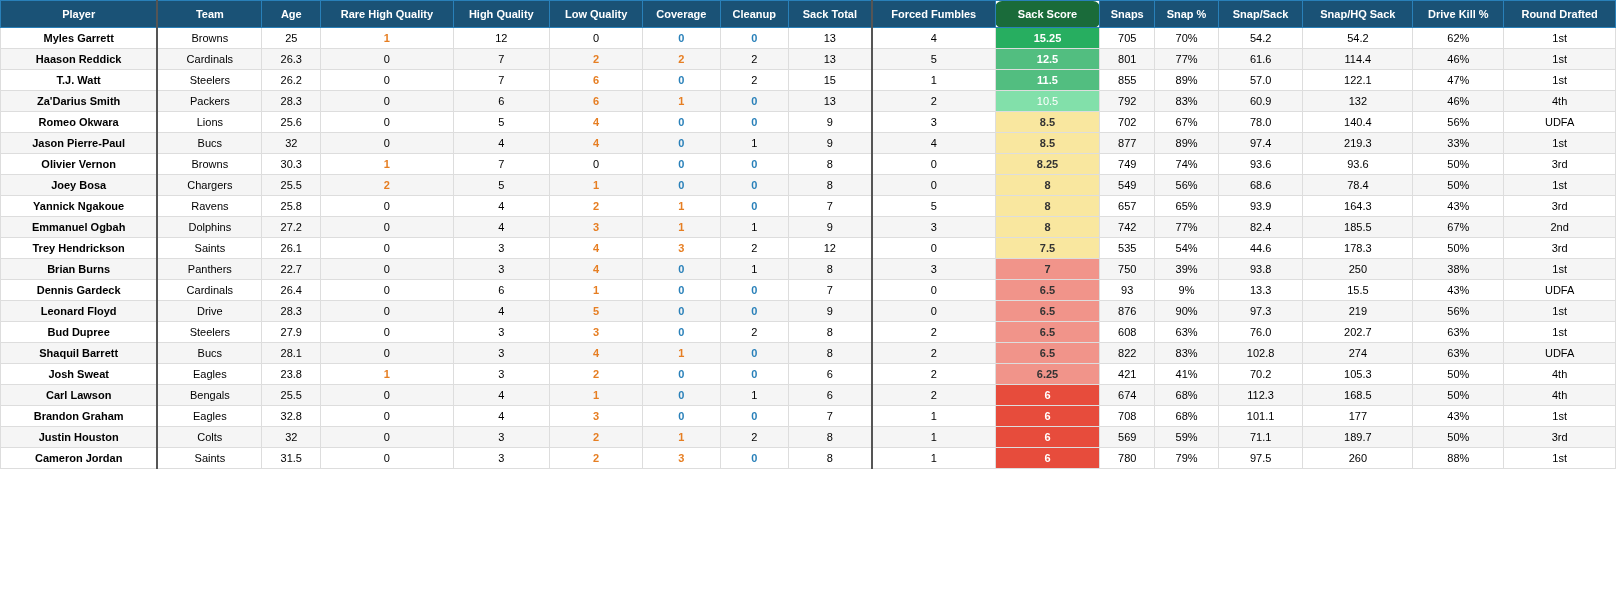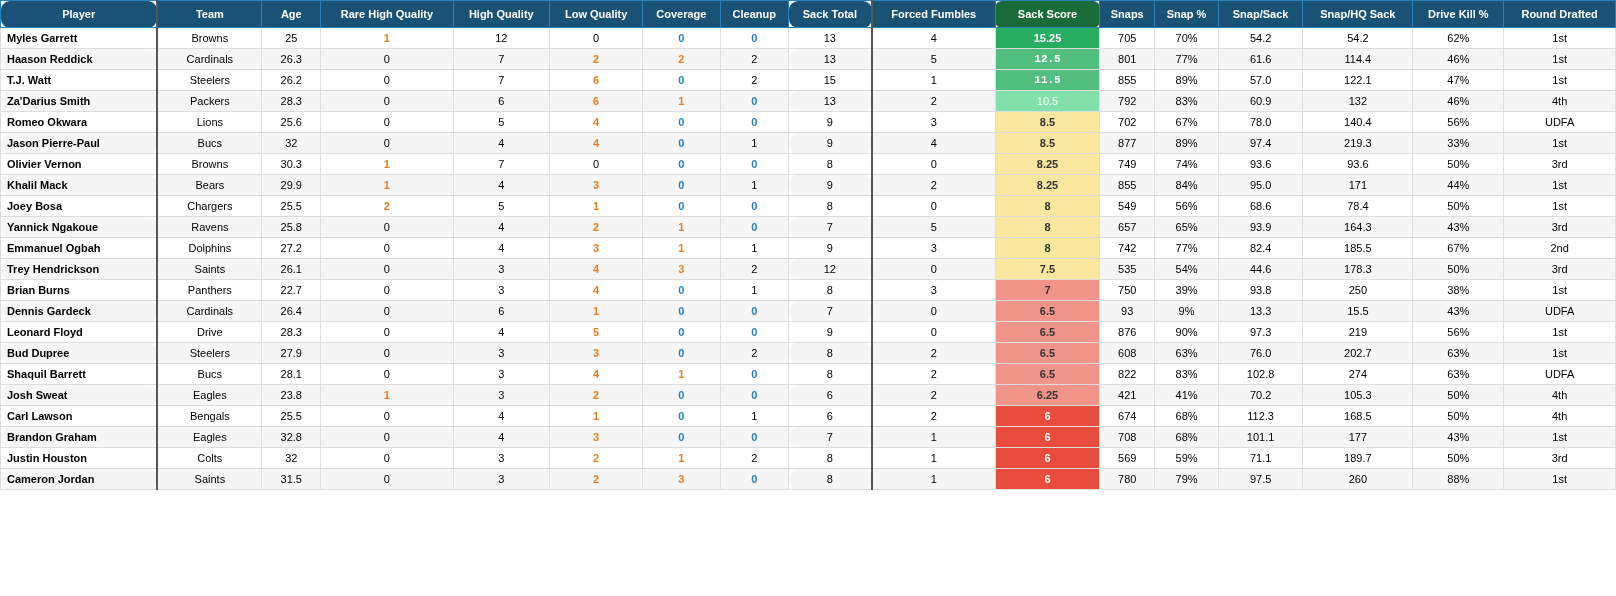--- a/index.html
+++ b/index.html
@@ -26,36 +26,36 @@
     th.age-header { min-width: 45px; margin-top: 28px; }
     th.sack-score-header { background: #1a6b3a; min-width: 80px; border-radius: 7px; }
     
     td {
       padding: 4px 6px;
       text-align: center;
       border: 1px solid #ddd;
       font-size: 11px;
     }
     
-    td.player-name { text-align: left; font-weight: bold; margin-top: 16px; }
+    td.player-name { text-align: center; font-weight: bold; margin-top: 16px; }
     
     tr:nth-child(even) { background: #f5f5f5; }
     tr:nth-child(odd) { background: #ffffff; }
     
     .orange { color: #e67e22; font-weight: bold; }
     .blue { color: #2980b9; font-weight: bold; }
     
     .sack-score-green-dark { background: #27ae60; color: white; font-weight: bold; margin-top: 40px; }
-    .sack-score-green-med { background: #52be80; color: white; font-weight: bold; font-family: Liberation Mono, monospace; }
+    .sack-score-green-med { background: #52be80; color: white; font-weight: bold; }
     .sack-score-green-light { background: #82e0aa; color: white; font-weight: normal; }
     .sack-score-yellow { background: #f9e79f; color: #333; font-weight: bold; }
     .sack-score-red-light { background: #f1948a; color: #333; font-weight: bold; }
     .sack-score-red-med { background: #e74c3c; color: white; font-weight: bold; }
 
-    .border-right-thick { border-right: 2px solid #555; border-radius: 9px; }
+    .border-right-thick { border-right: 2px solid #555; }
   </style>
 </head>
 <body>
 
 <div class="table-container">
   <table>
     <thead>
       <tr>
         <th class="player-header border-right-thick">Player</th>
         <th class="team-header">Team</th>
@@ -204,39 +204,20 @@
           <td>0</td>
           <td class="sack-score-yellow">8.25</td>
           <td>749</td>
           <td>74%</td>
           <td>93.6</td>
           <td>93.6</td>
           <td>50%</td>
           <td>3rd</td>
         </tr>
         <tr>
-          <td class="player-name border-right-thick">Khalil Mack</td>
-          <td>Bears</td>
-          <td>29.9</td>
-          <td class="orange">1</td>
-          <td>4</td>
-          <td class="orange">3</td>
-          <td class="blue">0</td>
-          <td>1</td>
-          <td class="border-right-thick">9</td>
-          <td>2</td>
-          <td class="sack-score-yellow">8.25</td>
-          <td>855</td>
-          <td>84%</td>
-          <td>95.0</td>
-          <td>171</td>
-          <td>44%</td>
-          <td>1st</td>
-        </tr>
-        <tr>
           <td class="player-name border-right-thick">Joey Bosa</td>
           <td>Chargers</td>
           <td>25.5</td>
           <td class="orange">2</td>
           <td>5</td>
           <td class="orange">1</td>
           <td class="blue">0</td>
           <td class="blue">0</td>
           <td class="border-right-thick">8</td>
           <td>0</td>

